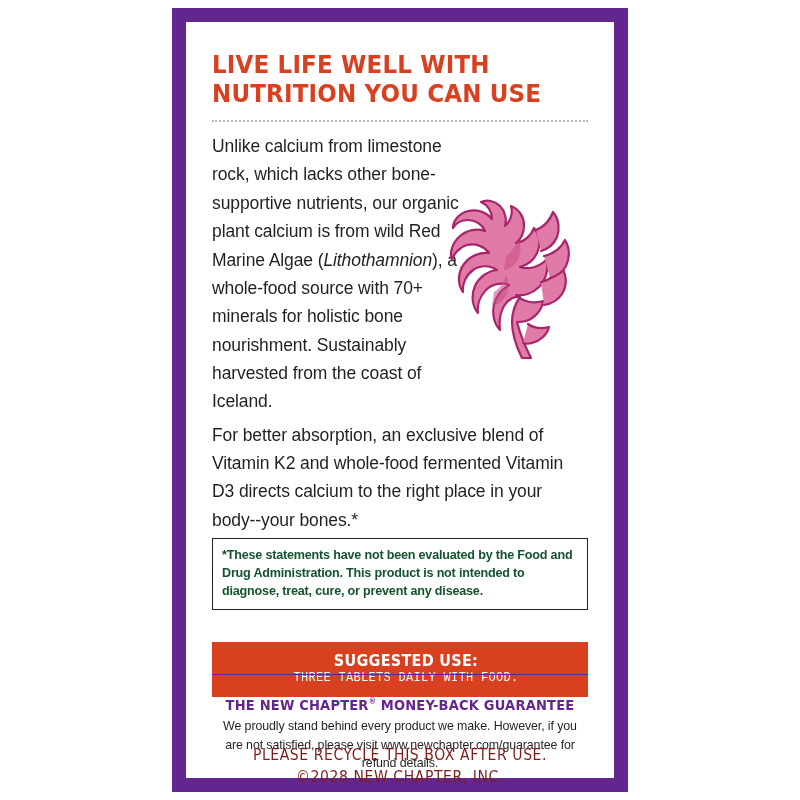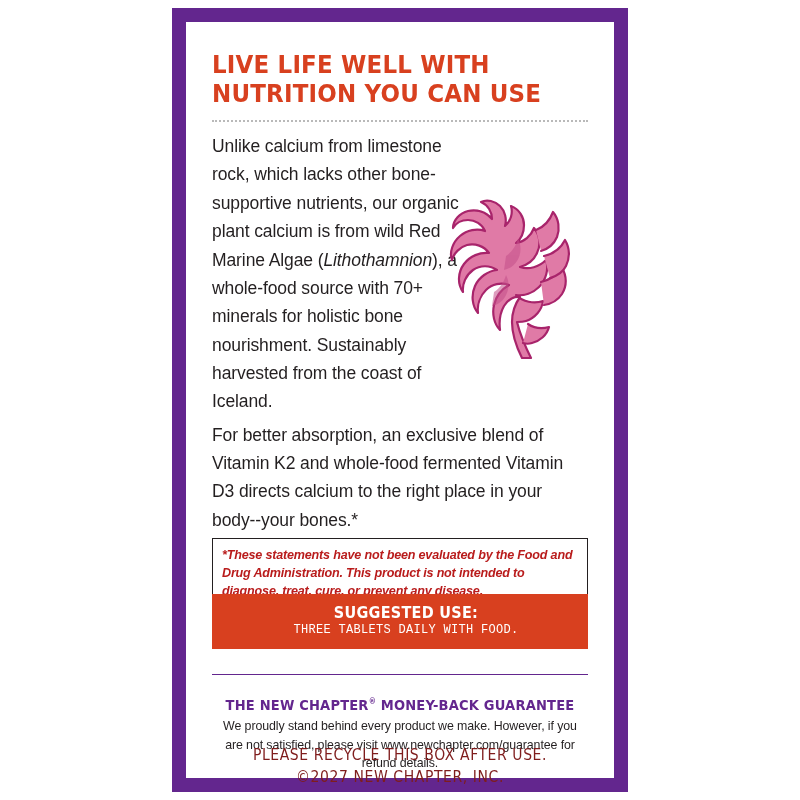--- a/index.html
+++ b/index.html
@@ -97,30 +97,29 @@
     padding: 8px 9px 8px 9px;
     box-sizing: border-box;
   }
 
   .disclaimer p {
     margin: 0;
     font-family: "Liberation Sans", sans-serif;
     font-size: 12.6px;
     font-weight: bold;
     line-height: 1.42;
-    color: #b91c1c;
+    color: #14532d;
     letter-spacing: -0.2px;
-    font-style: italic;
   }
 
   .suggested {
     position: absolute;
     left: 26px;
     right: 26px;
-    top: 572px;
+    top: 620px;
     background: #d8401f;
     color: #ffffff;
     text-align: center;
     padding: 9px 4px 11px 16px;
     box-sizing: border-box;
   }
 
   .suggested .line1 {
     font-family: "DejaVu Sans Condensed", "Liberation Sans Narrow", "Liberation Sans", sans-serif;
     font-weight: bold;
@@ -227,17 +226,17 @@
       <div class="line2">THREE TABLETS DAILY WITH FOOD.</div>
     </div>
 
     <div class="guarantee">
       <div class="title"><span>THE NEW CHAPTER</span><sup>®</sup><span> MONEY-BACK GUARANTEE</span></div>
       <div class="text">We proudly stand behind every product we make. However, if you are not satisfied, please visit www.newchapter.com/guarantee for refund details.</div>
     </div>
 
     <div class="footer">
       <div>PLEASE RECYCLE THIS BOX AFTER USE.</div>
-      <div>©2027 NEW CHAPTER, INC.</div>
+      <div>©2028 NEW CHAPTER, INC.</div>
     </div>
 
   </div>
 </div>
 
 </body></html>

